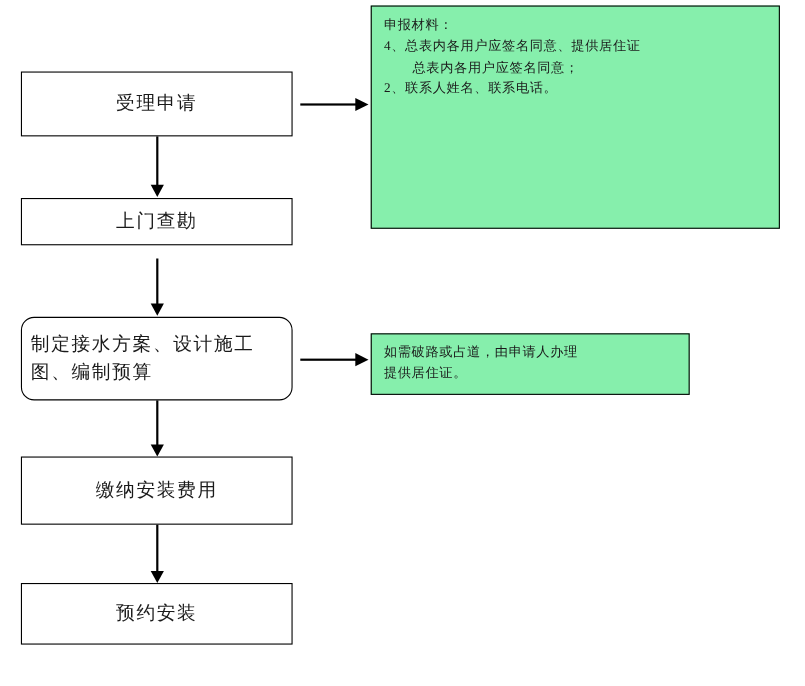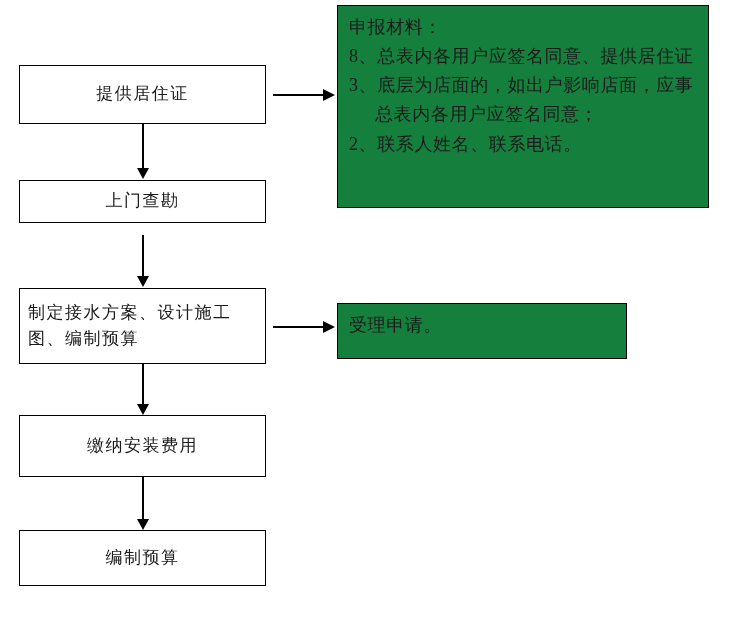--- a/index.html
+++ b/index.html
@@ -30,37 +30,38 @@
     letter-spacing: 1.5px;
     line-height: 1.55;
   }
   .proc-box.center {
     justify-content: center;
     text-align: center;
   }
   .proc-box.left {
     justify-content: flex-start;
     text-align: left;
+    border-radius: 12px;
   }
   .proc-box.left .proc-label {
     padding-left: 8px;
     padding-right: 6px;
   }
   .proc-label {
     display: block;
     white-space: pre-line;
   }
   
   .note-box {
     position: absolute;
     box-sizing: border-box;
     border: 1.6px solid #000000;
-    background: #15803d;
+    background: #86efac;
     color: #1a1a1a;
-    font-size: 18px;
+    font-size: 12px;
     line-height: 1.62;
     letter-spacing: 0.6px;
   }
   .note-inner {
     padding: 7px 9px 6px 11px;
   }
   .note-line {
     white-space: pre;
     display: block;
   }
@@ -94,53 +95,53 @@
     border-bottom: 6px solid transparent;
     border-left: 12px solid #000000;
   }
 </style>
 </head>
 <body>
 
 <div id="canvas">
 
   <div class="proc-box center" style="left:19px; top:65px; width:247px; height:59px;">
-    <span class="proc-label">提供居住证</span>
+    <span class="proc-label">受理申请</span>
   </div>
 
   <div class="proc-box center" style="left:19px; top:180px; width:247px; height:43px;">
     <span class="proc-label">上门查勘</span>
   </div>
 
   <div class="proc-box left" style="left:19px; top:288px; width:247px; height:76px;">
     <span class="proc-label">制定接水方案、设计施工
 图、编制预算</span>
   </div>
 
   <div class="proc-box center" style="left:19px; top:415px; width:247px; height:62px;">
     <span class="proc-label">缴纳安装费用</span>
   </div>
 
   <div class="proc-box center" style="left:19px; top:530px; width:247px; height:56px;">
-    <span class="proc-label">编制预算</span>
+    <span class="proc-label">预约安装</span>
   </div>
 
   <div class="note-box" style="left:337px; top:5px; width:372px; height:203px;">
     <div class="note-inner">
       <span class="note-line">申报材料：</span>
-      <span class="note-line">8、总表内各用户应签名同意、提供居住证</span>
-      <span class="note-line">3、底层为店面的，如出户影响店面，应事</span>
+      <span class="note-line">4、总表内各用户应签名同意、提供居住证</span>
       <span class="note-line indent">总表内各用户应签名同意；</span>
       <span class="note-line">2、联系人姓名、联系电话。</span>
     </div>
   </div>
 
   <div class="note-box" style="left:337px; top:303px; width:290px; height:56px;">
     <div class="note-inner">
-      <span class="note-line">受理申请。</span>
+      <span class="note-line">如需破路或占道，由申请人办理</span>
+      <span class="note-line">提供居住证。</span>
     </div>
   </div>
 
   <div class="v-line" style="left:142px; top:124px; height:45px;"></div>
   <div class="arrow-down" style="left:137px; top:168px;"></div>
 
   <div class="v-line" style="left:142px; top:235px; height:42px;"></div>
   <div class="arrow-down" style="left:137px; top:276px;"></div>
 
   <div class="v-line" style="left:142px; top:364px; height:41px;"></div>

